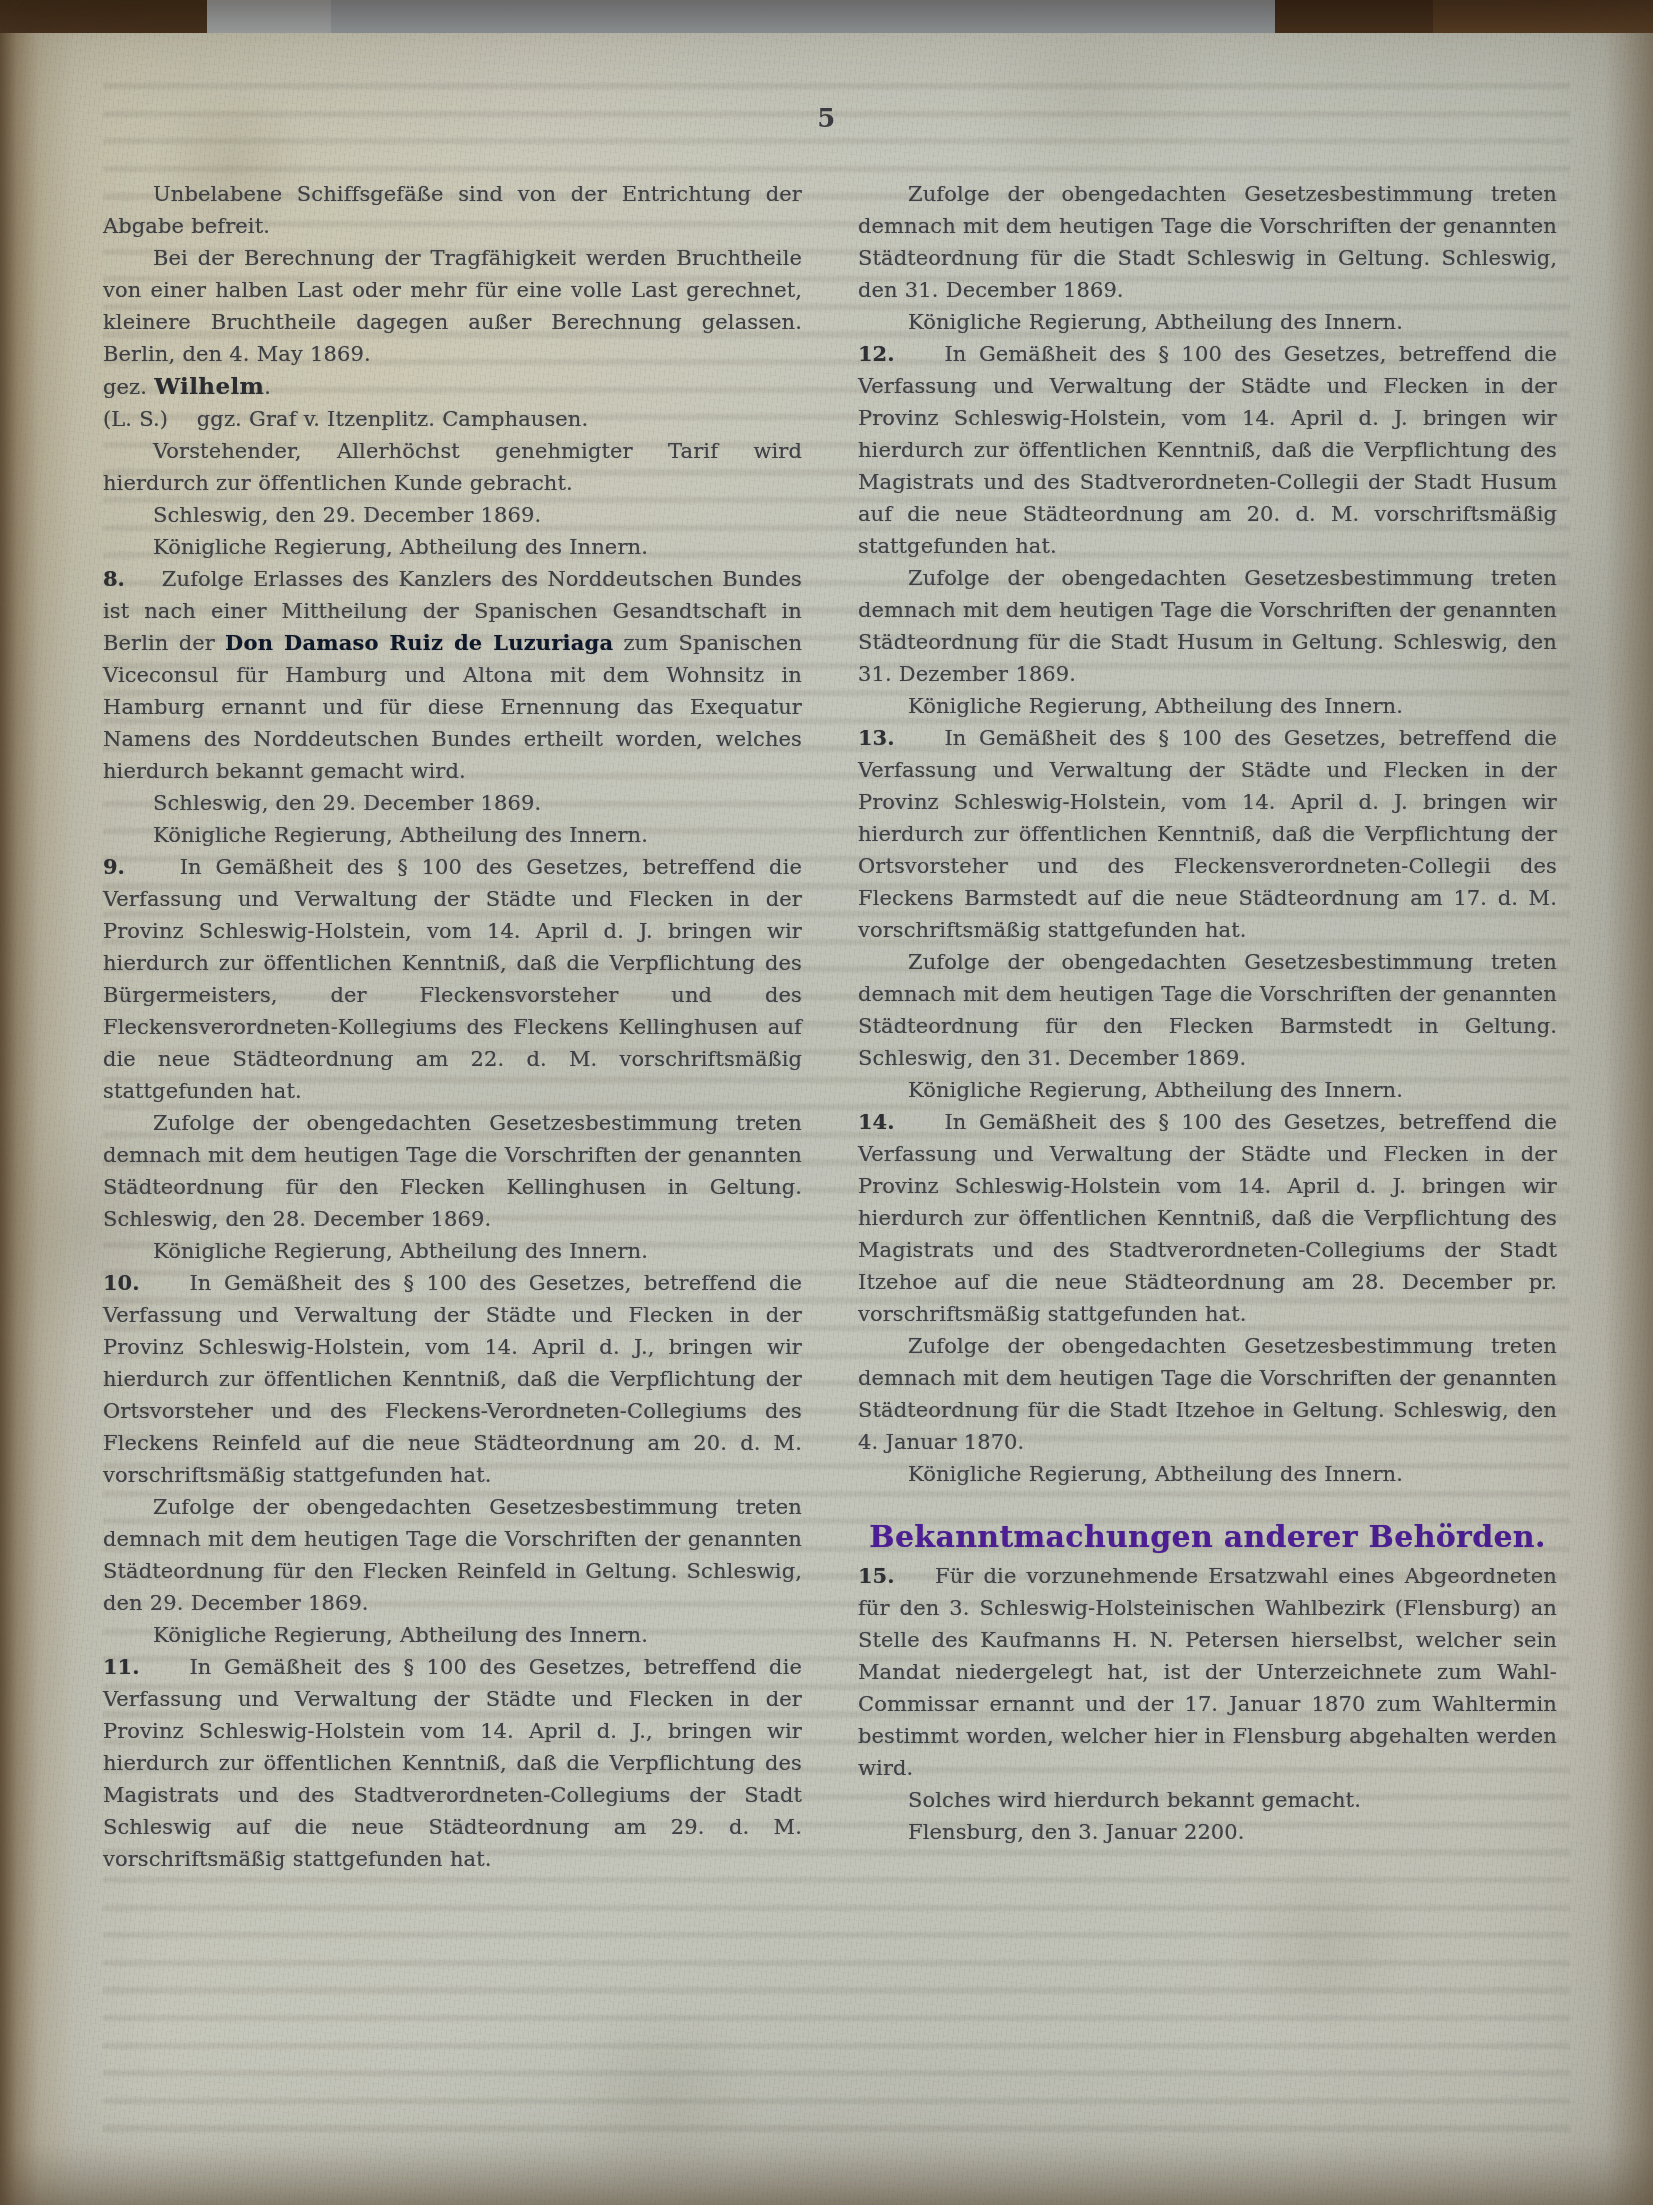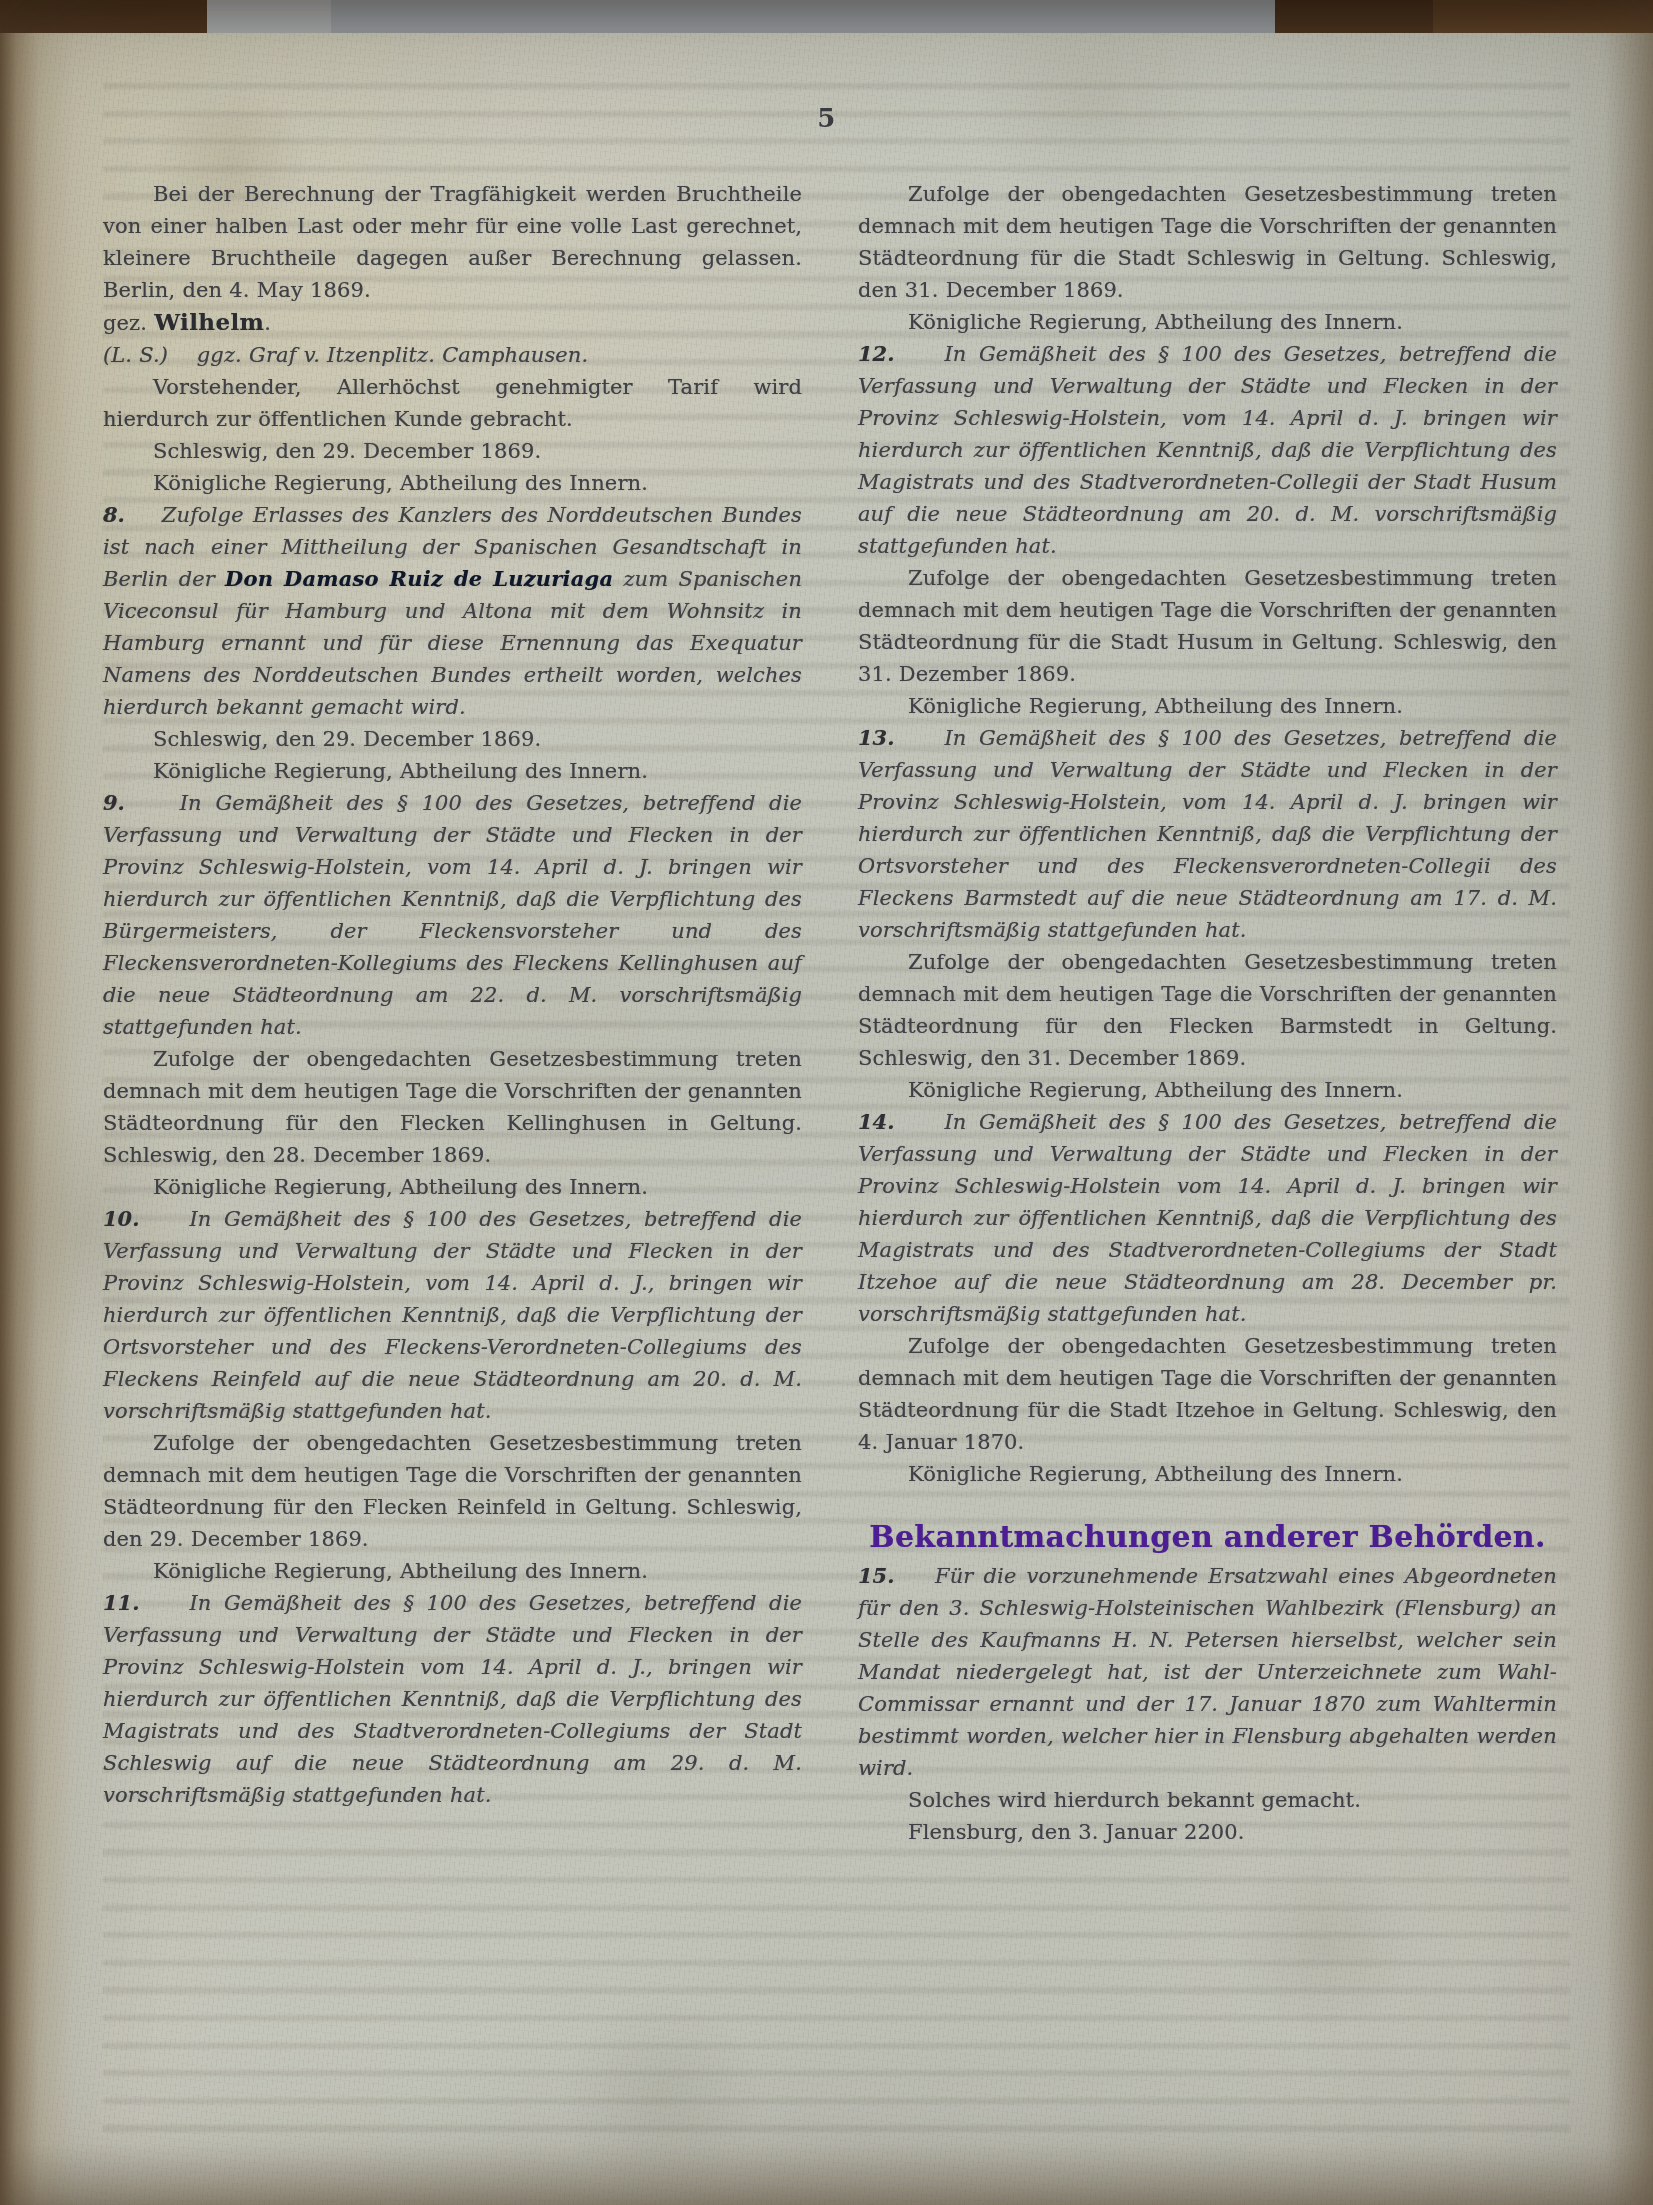--- a/index.html
+++ b/index.html
@@ -69,21 +69,21 @@
      display:flex;gap:56px;}
   .col{width:699px;}
 
   p{margin:0;color:#3f4146;font-size:21px;line-height:32px;
     text-align:justify;text-justify:inter-word;
     letter-spacing:0.1px;word-spacing:0.4px;
     text-shadow:0 0 0.8px rgba(62,64,70,.55);
     font-family:"DejaVu Serif","Liberation Serif",serif;}
   p.ind{text-indent:50px;}
   p.ctr{text-indent:0;}
-  p.hang{text-indent:0;font-style:italic;}
+  p.hang{text-indent:0;}
   p.noj{text-align:left;}
 
   b.num{font-weight:700;color:#2f3034;letter-spacing:0;}
   b.nm{font-weight:700;color:#0f172a;letter-spacing:0.2px;}
   .sig{font-weight:700;letter-spacing:0.4px;color:#2c2d31;font-size:23px;}
 
   h2.sect{margin:27.6px 0 5.5px 0;font-size:30px;font-weight:700;
      color:#4c1d95;letter-spacing:0.3px;text-align:center;line-height:37px;
      text-shadow:0 0 0.9px rgba(50,51,58,.6);}
 
@@ -117,20 +117,21 @@
   <div class="gutter-left"></div>
   <div class="gutter-right"></div>
   <div class="edge-bottom"></div>
 
   <div class="page-no">5</div>
 
   <div class="columns">
 
     <div class="col">
 
+      <p class="ind">Unbelabene Schiffsgefäße sind von der Entrichtung der Abgabe befreit.</p>
       <p class="ind">Bei der Berechnung der Tragfähigkeit werden Bruchtheile von einer halben Last oder mehr für eine volle Last gerechnet, kleinere Bruchtheile dagegen außer Berechnung gelassen.   Berlin, den 4. May 1869.</p>
 
       <p class="ctr"><span>gez. </span><span class="sig">Wilhelm</span><span>.</span></p>
 
       <p class="noj hang"><span>(L. S.)</span>&nbsp;&nbsp;&nbsp;&nbsp;<span>ggz. Graf v. Itzenplitz.   Camphausen.</span></p>
 
       <p class="ind">Vorstehender, Allerhöchst genehmigter Tarif wird hierdurch zur öffentlichen Kunde gebracht.</p>
       <p class="ind noj">Schleswig, den 29. December 1869.</p>
       <p class="ind noj">Königliche Regierung, Abtheilung des Innern.</p>
 

